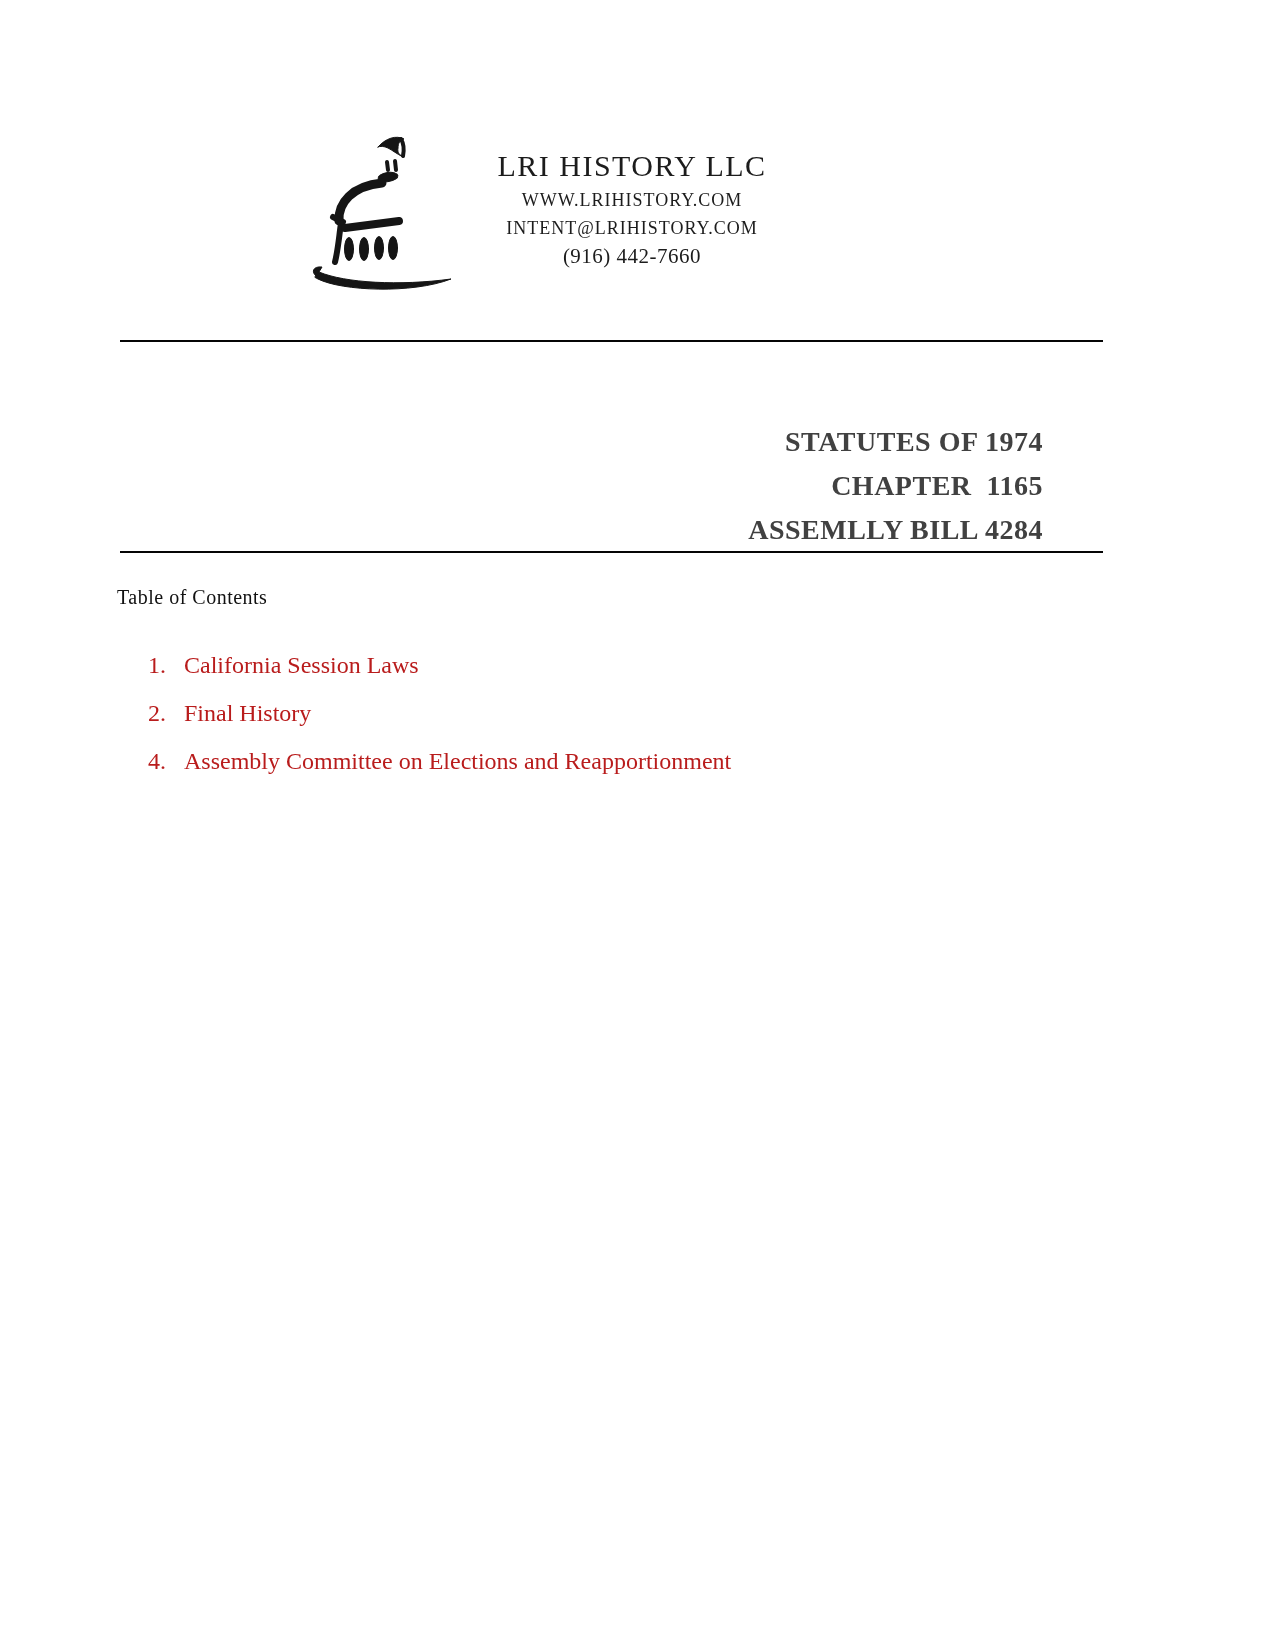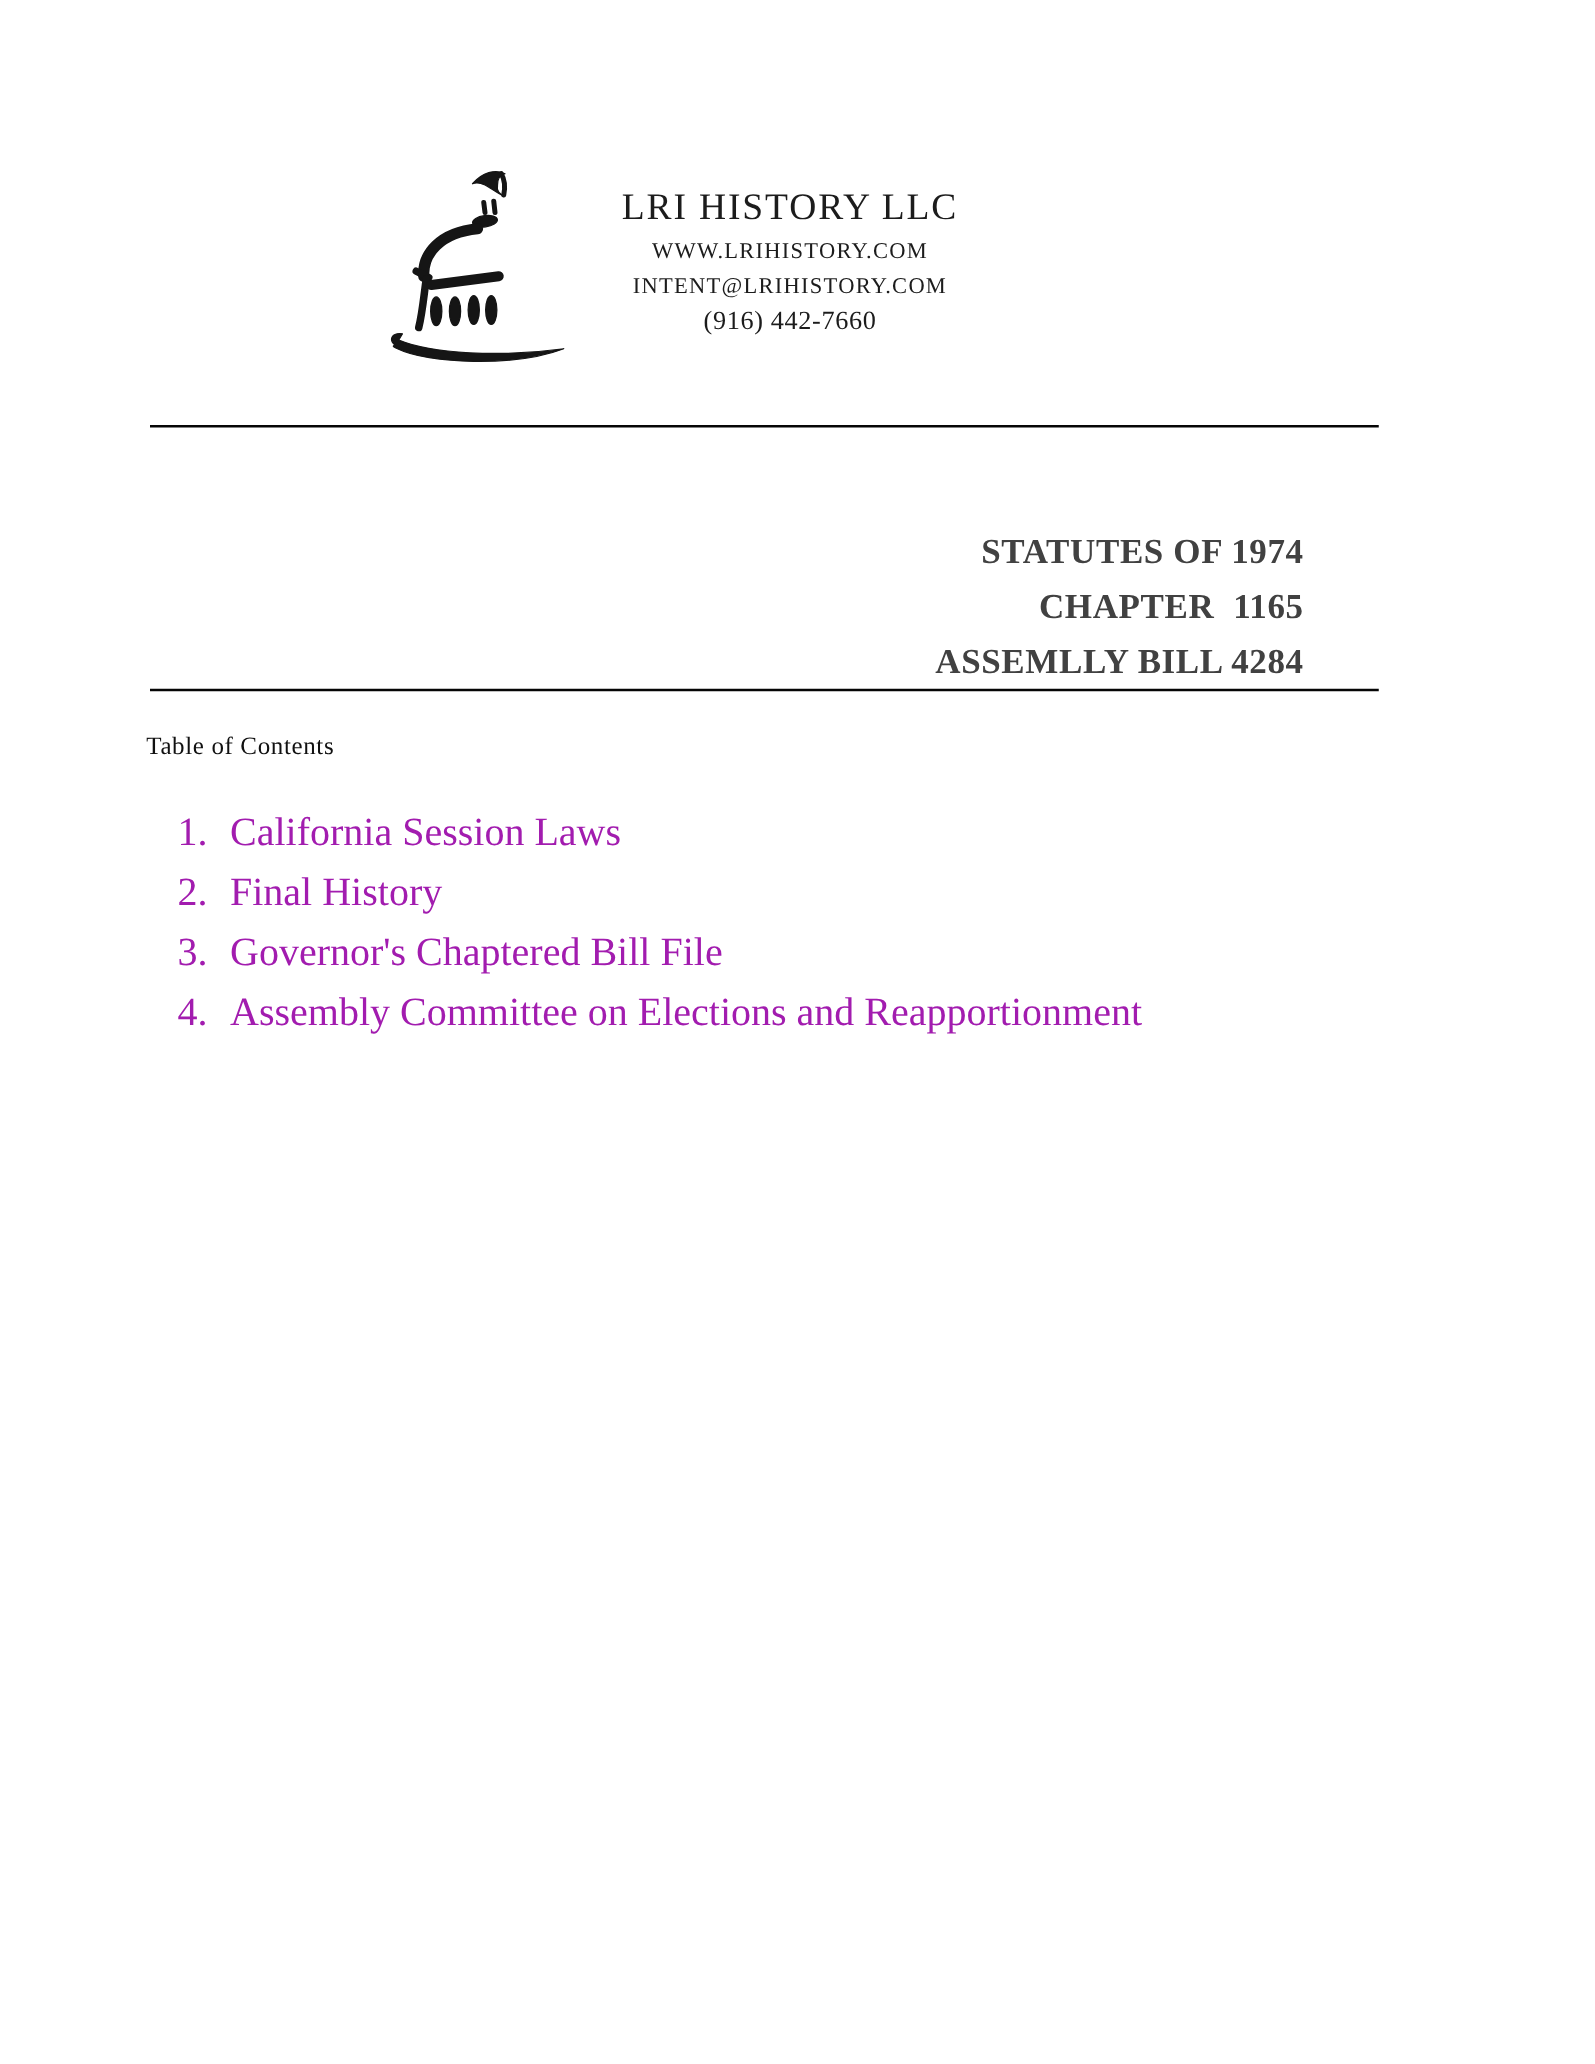--- a/index.html
+++ b/index.html
@@ -88,24 +88,24 @@
     letter-spacing: 0.5px;
     color: #111111;
   }
   .toc-list {
     position: absolute;
     left: 120px;
     top: 650px;
     width: 1000px;
   }
   .toc-item {
-    font-size: 32px;
+    font-size: 24px;
     line-height: 30px;
     margin-bottom: 18px;
-    color: #a21caf;
+    color: #b91c1c;
     white-space: nowrap;
   }
   .toc-num {
     display: inline-block;
     width: 46px;
     text-align: right;
     margin-right: 18px;
   }
 </style>
 </head>
@@ -166,20 +166,17 @@
   <h1 class="toc-title">Table of Contents</h1>
 
   <div class="toc-list">
     <div class="toc-item">
       <span class="toc-num">1.</span><span>California Session Laws</span>
     </div>
     <div class="toc-item">
       <span class="toc-num">2.</span><span>Final History</span>
     </div>
     <div class="toc-item">
-      <span class="toc-num">3.</span><span>Governor's Chaptered Bill File</span>
-    </div>
-    <div class="toc-item">
       <span class="toc-num">4.</span><span>Assembly Committee on Elections and Reapportionment</span>
     </div>
   </div>
 
 </div>
 
 </body></html>

